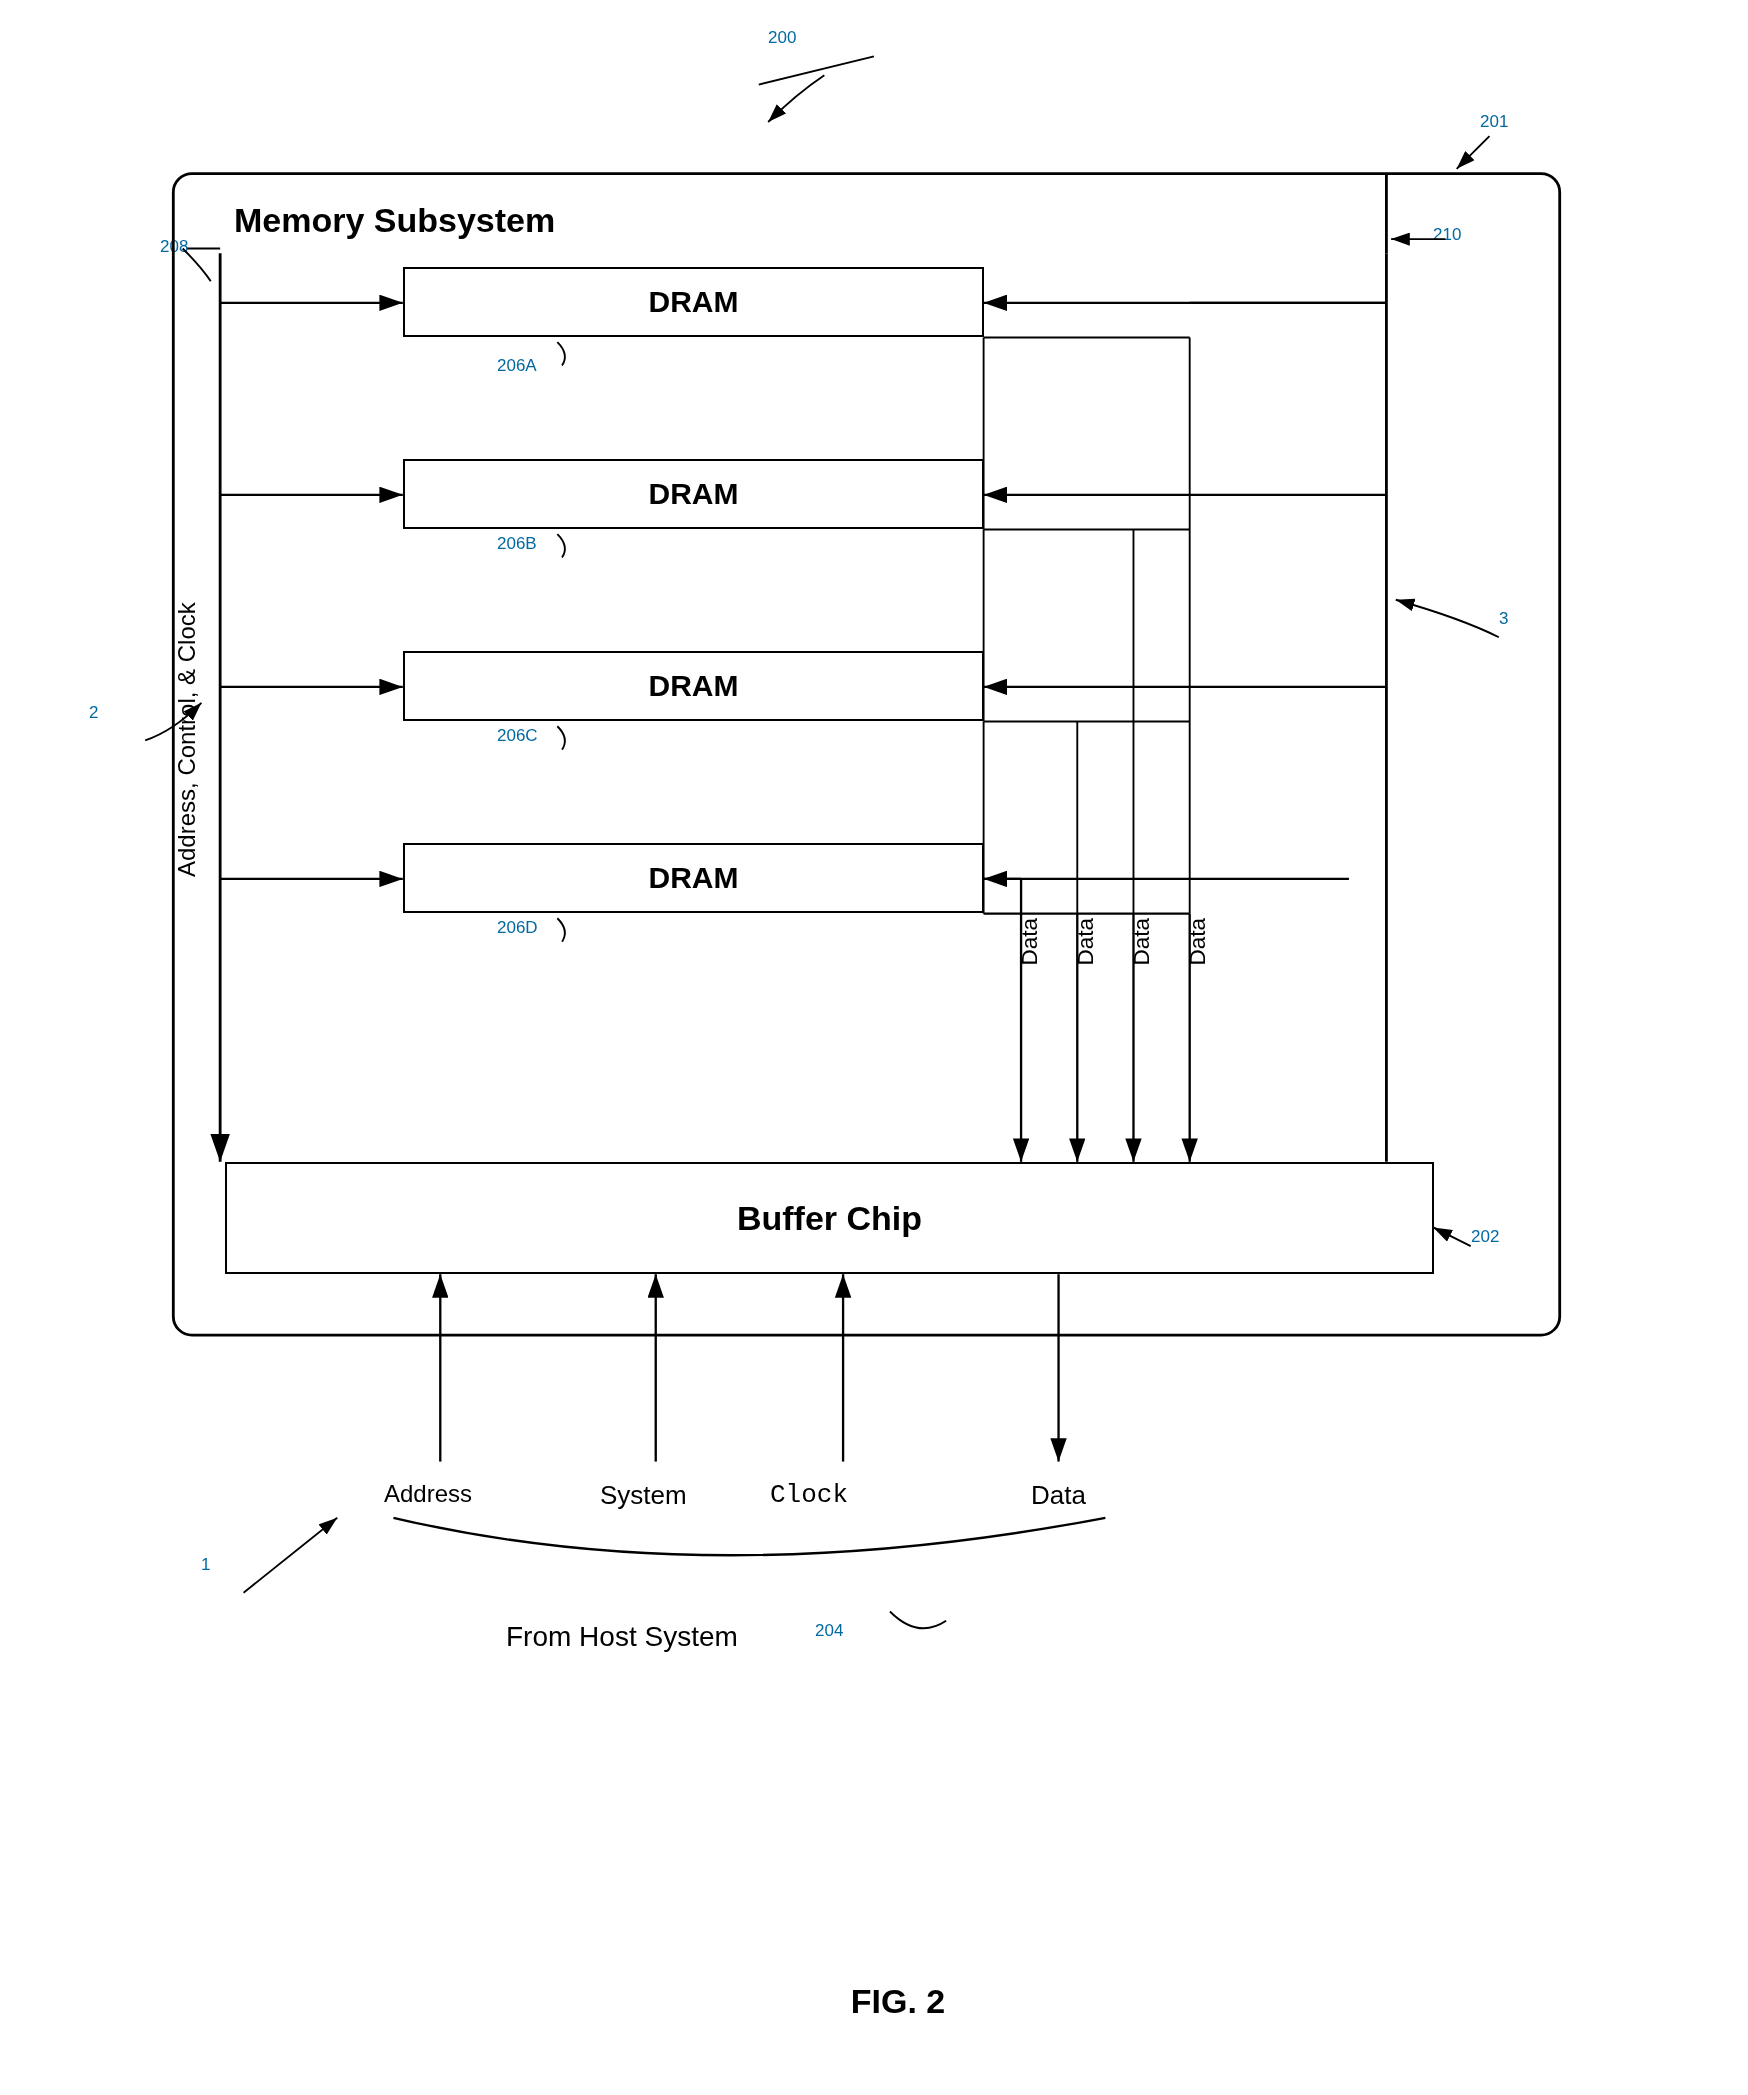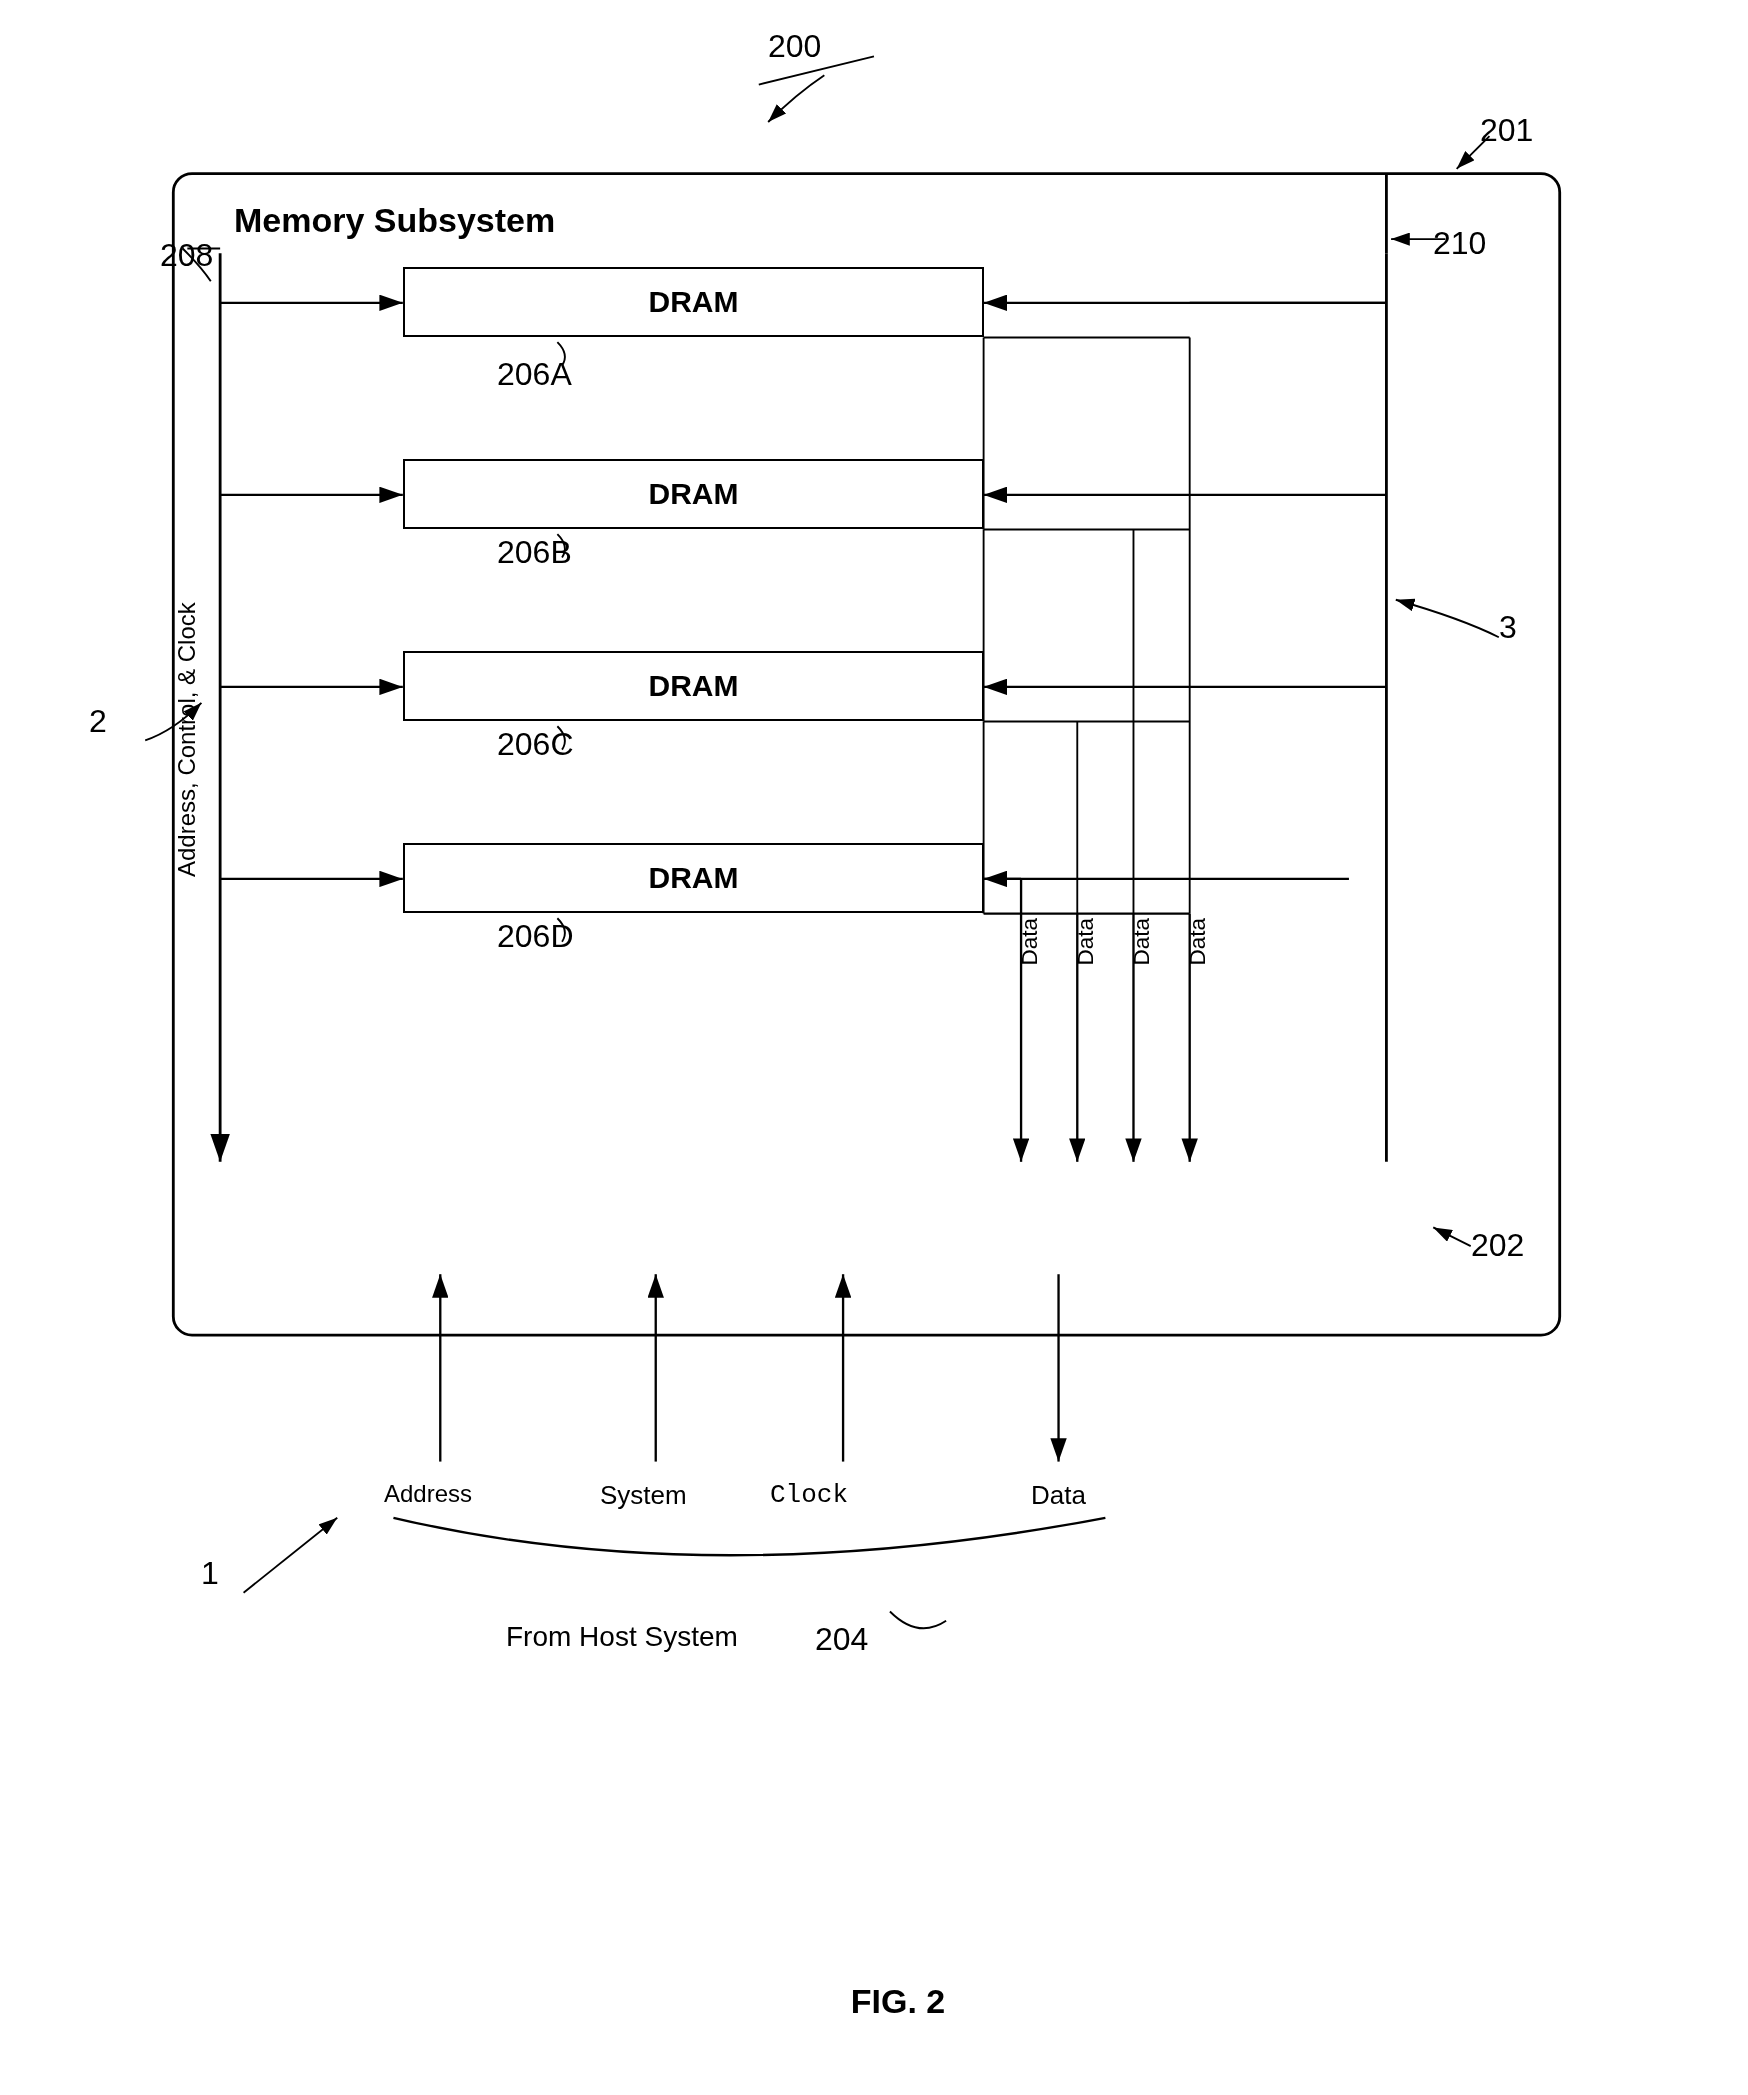--- a/index.html
+++ b/index.html
@@ -13,23 +13,23 @@
     }
     .page {
       width: 1748px;
       height: 2096px;
       position: relative;
       background: #fff;
     }
     
     .ref-label {
       position: absolute;
-      font-size: 32px;
+      font-size: 17px;
       font-family: Arial, sans-serif;
-      color: #000000;
+      color: #0369a1;
     }
 
     
     .svg-overlay {
       position: absolute;
       top: 0;
       left: 0;
       width: 1748px;
       height: 2096px;
       pointer-events: none;
@@ -80,20 +80,23 @@
   </div>
 
   <div class="ref-label" style="top:356px; left:497px;">206A</div>
 
   <div class="ref-label" style="top:534px; left:497px;">206B</div>
 
   <div class="ref-label" style="top:726px; left:497px;">206C</div>
 
   <div class="ref-label" style="top:918px; left:497px;">206D</div>
 
+  <div style="position:absolute; top:1162px; left:225px; width:1209px; height:112px; border:2.8px solid #000; display:flex; align-items:center; justify-content:center; font-size:34px; font-weight:bold; font-family:Arial; background:#fff;">
+    <span>Buffer Chip</span>
+  </div>
 
   <div style="position:absolute; top:281px; left:173px; writing-mode:vertical-rl; text-orientation:mixed; transform:rotate(180deg); font-size:24px; font-family:Arial; color:#000; height:918px; display:flex; align-items:center; justify-content:center;">Address, Control, &amp; Clock</div>
 
   <div style="position:absolute; top:1480px; left:384px; font-size:24px; font-family:Arial;">Address</div>
   <div style="position:absolute; top:1480px; left:600px; font-size:26px; font-family:Arial;">System</div>
   <div style="position:absolute; top:1480px; left:770px; font-size:26px; font-family:Liberation Mono, monospace;">Clock</div>
   <div style="position:absolute; top:1480px; left:1031px; font-size:26px; font-family:Arial;">Data</div>
 
   <div style="position:absolute; top:1621px; left:506px; font-size:28px; font-family:Arial;">From Host System</div>
 

